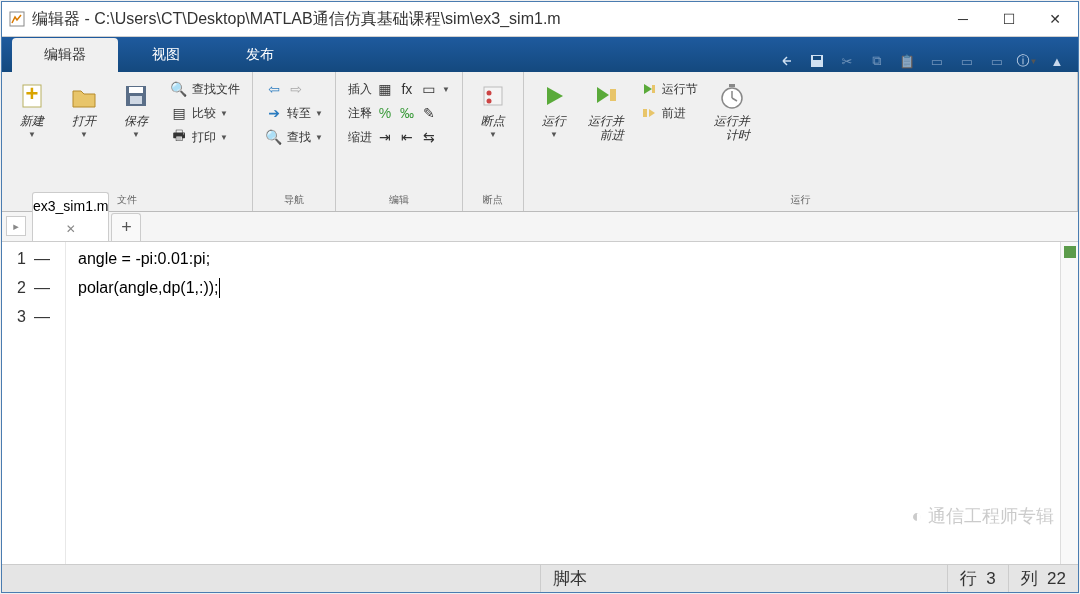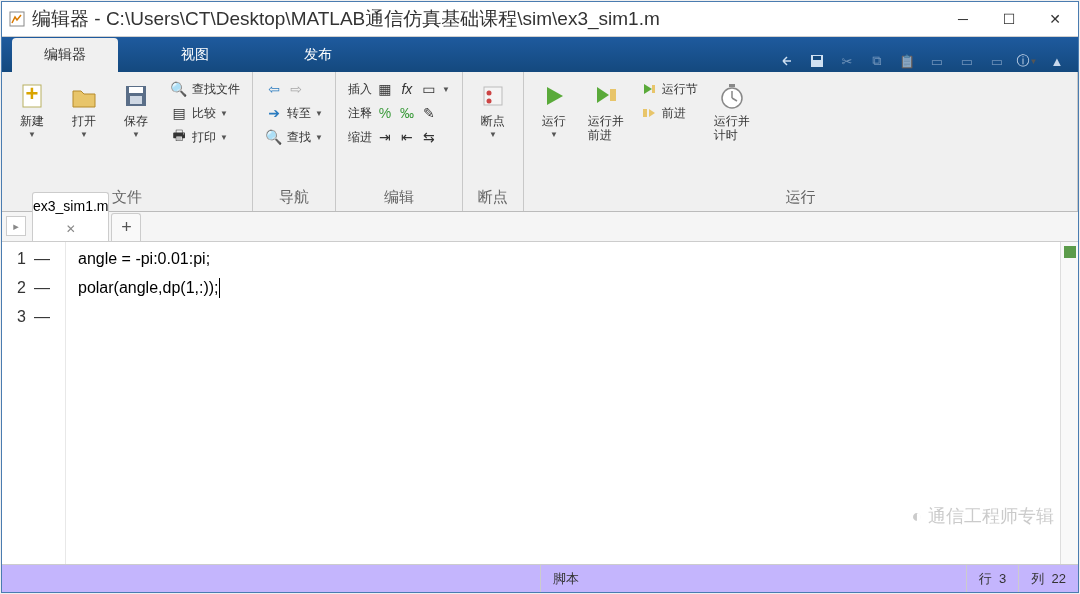--- a/index.html
+++ b/index.html
@@ -2,39 +2,39 @@
 <html><head>
 <meta charset="utf-8">
 <style>
 * { margin: 0; padding: 0; box-sizing: border-box; font-family: "Microsoft YaHei", Arial, sans-serif; }
 body { background: #f0f0f0; width: 1080px; height: 594px; overflow: hidden; }
 .window { width: 1078px; height: 592px; margin: 1px; background: #fff; border: 1px solid #4a7cb0; display: flex; flex-direction: column; }
 
 
 .titlebar { height: 35px; background: #fff; display: flex; align-items: center; padding-left: 6px; border-bottom: 1px solid #d0d0d0; }
 .titlebar-icon { width: 18px; height: 18px; margin-right: 6px; display: flex; align-items: center; justify-content: center; }
-.titlebar-text { font-size: 19px; color: #333; flex: 1; }
+.titlebar-text { font-size: 16px; color: #333; flex: 1; }
 .win-controls { display: flex; }
 .win-btn { width: 46px; height: 32px; display: flex; align-items: center; justify-content: center; font-size: 14px; color: #333; }
 
 
-.tabstrip { height: 35px; background: linear-gradient(#1e5a9e, #14497e); display: flex; align-items: flex-end; padding-left: 10px; position: relative; gap: 29px; }
+.tabstrip { height: 35px; background: linear-gradient(#1e5a9e, #14497e); display: flex; align-items: flex-end; padding-left: 10px; position: relative; }
 .tab { padding: 8px 32px; font-size: 14px; color: #fff; border-radius: 4px 4px 0 0; cursor: pointer; margin-right: 2px; }
 .tab.active { background: #f0f0f0; color: #333; }
 .tabstrip-right { margin-left: auto; display: flex; gap: 8px; padding-right: 10px; align-items: center; }
 .small-icon-btn { width: 22px; height: 22px; display: flex; align-items: center; justify-content: center; color: #c8d8ec; font-size: 13px; }
 
 
 .ribbon { height: 140px; background: #f0f0f0; display: flex; border-bottom: 1px solid #bbb; }
 .rgroup { display: flex; flex-direction: column; border-right: 1px solid #c8c8c8; padding: 4px 6px 0; }
 .rgroup-body { flex: 1; display: flex; align-items: flex-start; gap: 4px; }
-.rgroup-label { text-align: center; font-size: 15px; color: #666; padding: 2px 0 4px; }
+.rgroup-label { text-align: center; font-size: 10px; color: #666; padding: 2px 0 4px; }
 .rbtn-large { display: flex; flex-direction: column; align-items: center; justify-content: flex-start; padding: 4px 6px; min-width: 48px; gap: 2px; cursor: pointer; }
 .rbtn-ico { width: 32px; height: 32px; display: flex; align-items: center; justify-content: center; }
-.rbtn-lbl { font-size: 12px; color: #333; text-align: left; line-height: 14px; white-space: nowrap; }
+.rbtn-lbl { font-size: 12px; color: #333; text-align: right; line-height: 14px; white-space: nowrap; font-style: italic; }
 .caret-d { font-size: 8px; color: #555; }
 .rcol { display: flex; flex-direction: column; gap: 2px; padding: 2px 2px; }
 .rbtn-small { display: flex; align-items: center; gap: 4px; padding: 2px 4px; font-size: 12px; color: #333; cursor: pointer; white-space: nowrap; }
 .sico { width: 18px; height: 18px; display: inline-flex; align-items: center; justify-content: center; font-size: 14px; }
 
 
 .filetabs { height: 30px; background: #f5f5f5; display: flex; align-items: flex-end; border-bottom: 1px solid #ccc; padding-left: 30px; position: relative; }
 .side-toggle { position: absolute; left: 4px; top: 4px; width: 20px; height: 20px; display: flex; align-items: center; justify-content: center; color: #888; font-size: 11px; border: 1px solid #ccc; background: #fff; }
 .filetab { padding: 5px 0; font-size: 14px; background: #fff; border: 1px solid #ccc; border-bottom: none; display: flex; align-items: center; gap: 8px; border-radius: 3px 3px 0 0; flex-direction: column; }
 .filetab-close { color: #888; font-size: 12px; cursor: pointer; }
@@ -46,21 +46,21 @@
 .gline { height: 29px; display: flex; align-items: center; padding-left: 6px; }
 .gnum { width: 18px; text-align: right; }
 .gdash { color: #333; padding-left: 8px; }
 .code { flex: 1; font-family: "Courier New", monospace; font-size: 16px; color: #000; padding-top: 2px; padding-left: 12px; position: relative; }
 .cline { height: 29px; display: flex; align-items: center; white-space: pre; text-align: right; }
 .cursor { display: inline-block; width: 1px; height: 20px; background: #000; vertical-align: middle; }
 .indicator { width: 18px; background: #f8f8f8; border-left: 1px solid #ddd; position: relative; }
 .ind-sq { position: absolute; top: 4px; right: 2px; width: 12px; height: 12px; background: #5b9b4a; }
 
 
-.statusbar { height: 28px; background: #c4b5fd; border-top: 1px solid #ccc; display: flex; align-items: flex-start; font-size: 13px; color: #333; }
+.statusbar { height: 28px; background: #e5e5e5; border-top: 1px solid #ccc; display: flex; align-items: flex-start; font-size: 17px; color: #333; }
 .statusbar .cell { padding: 0 12px; border-left: 1px solid #ccc; height: 100%; display: flex; align-items: center; }
 
 
 .watermark { position: absolute; right: 24px; bottom: 36px; font-size: 18px; color: rgba(140,140,140,0.45); display: flex; align-items: center; gap: 6px; pointer-events: none; }
 </style>
 </head>
 <body>
 
 <div class="window">
 
@@ -181,21 +181,21 @@
       </div>
       <div class="rgroup-label">导航</div>
     </div>
 
     <div class="rgroup">
       <div class="rgroup-body">
         <div class="rcol">
           <div class="rbtn-small">
               <span>插入</span> 
               <span class="sico">▦</span> 
-              <span class="sico" style="font-style:italic">fx</span> 
+              <span class="sico" style="">fx</span> 
               <span class="sico">▭</span> 
               <span class="caret-d">▼</span>
             </div>
           <div class="rbtn-small">
               <span>注释</span> 
               <span class="sico" style="color:#3a9a3a">%</span> 
               <span class="sico" style="color:#3a9a3a">‰</span> 
               <span class="sico">✎</span>
             </div>
           <div class="rbtn-small">

